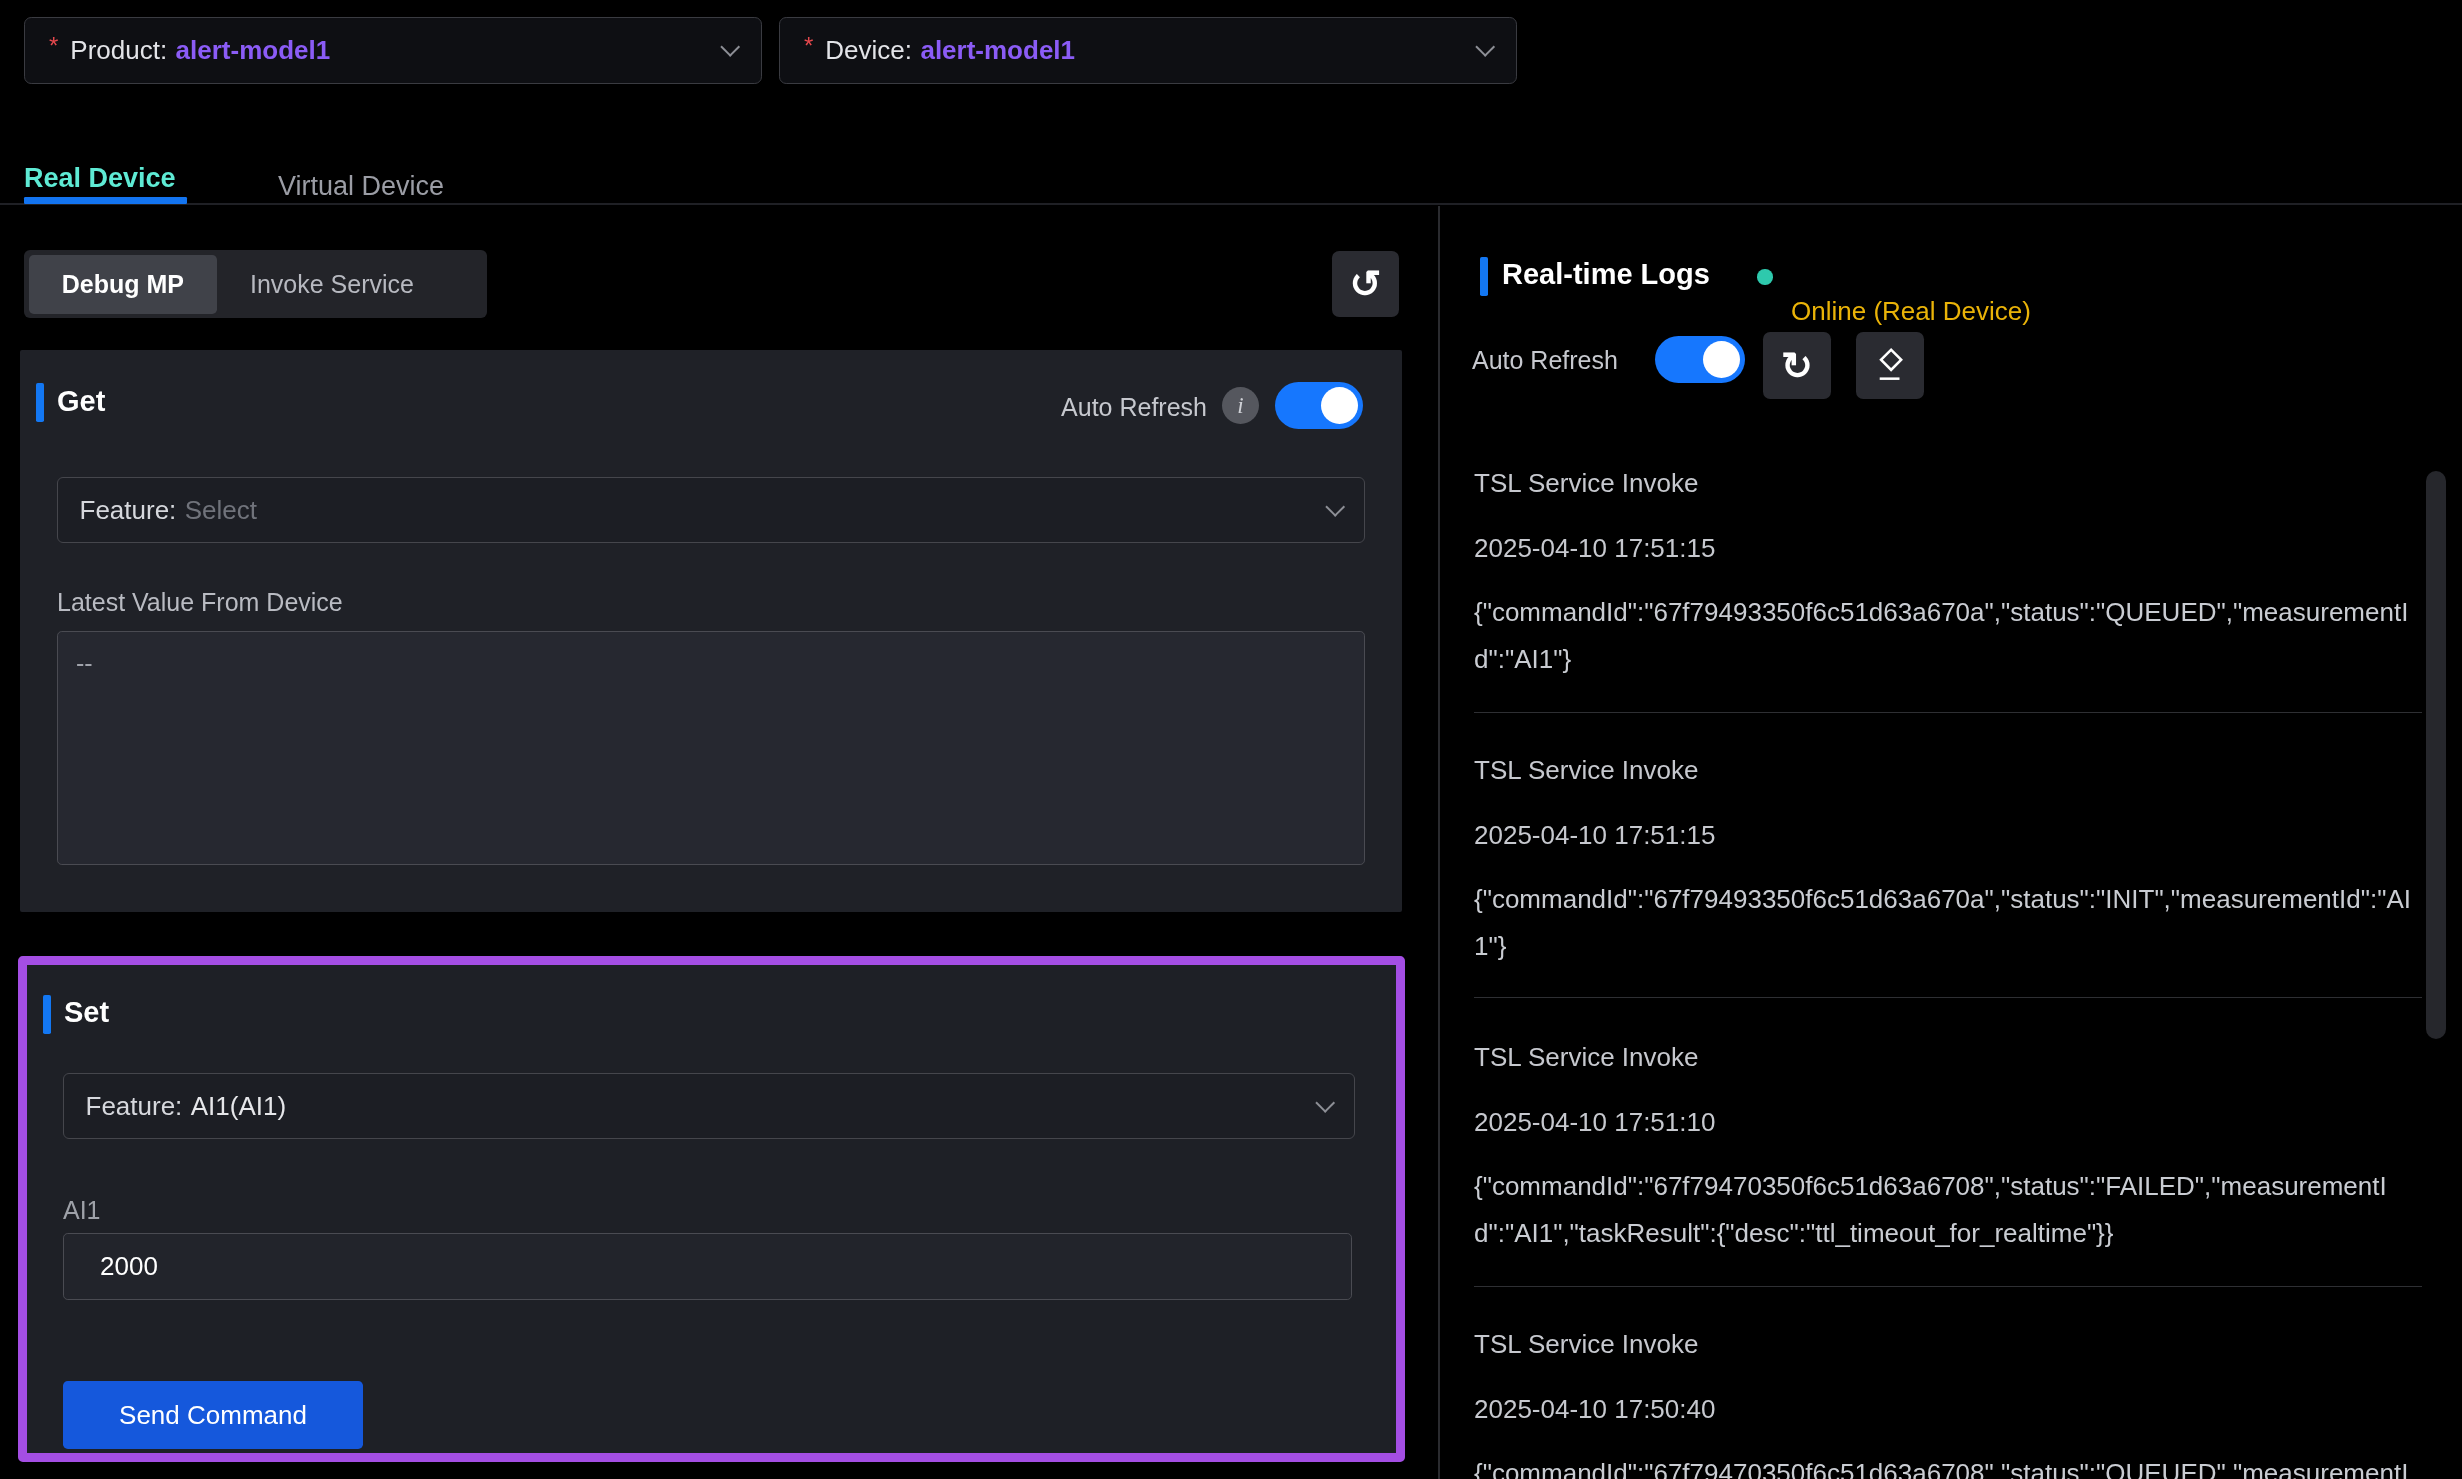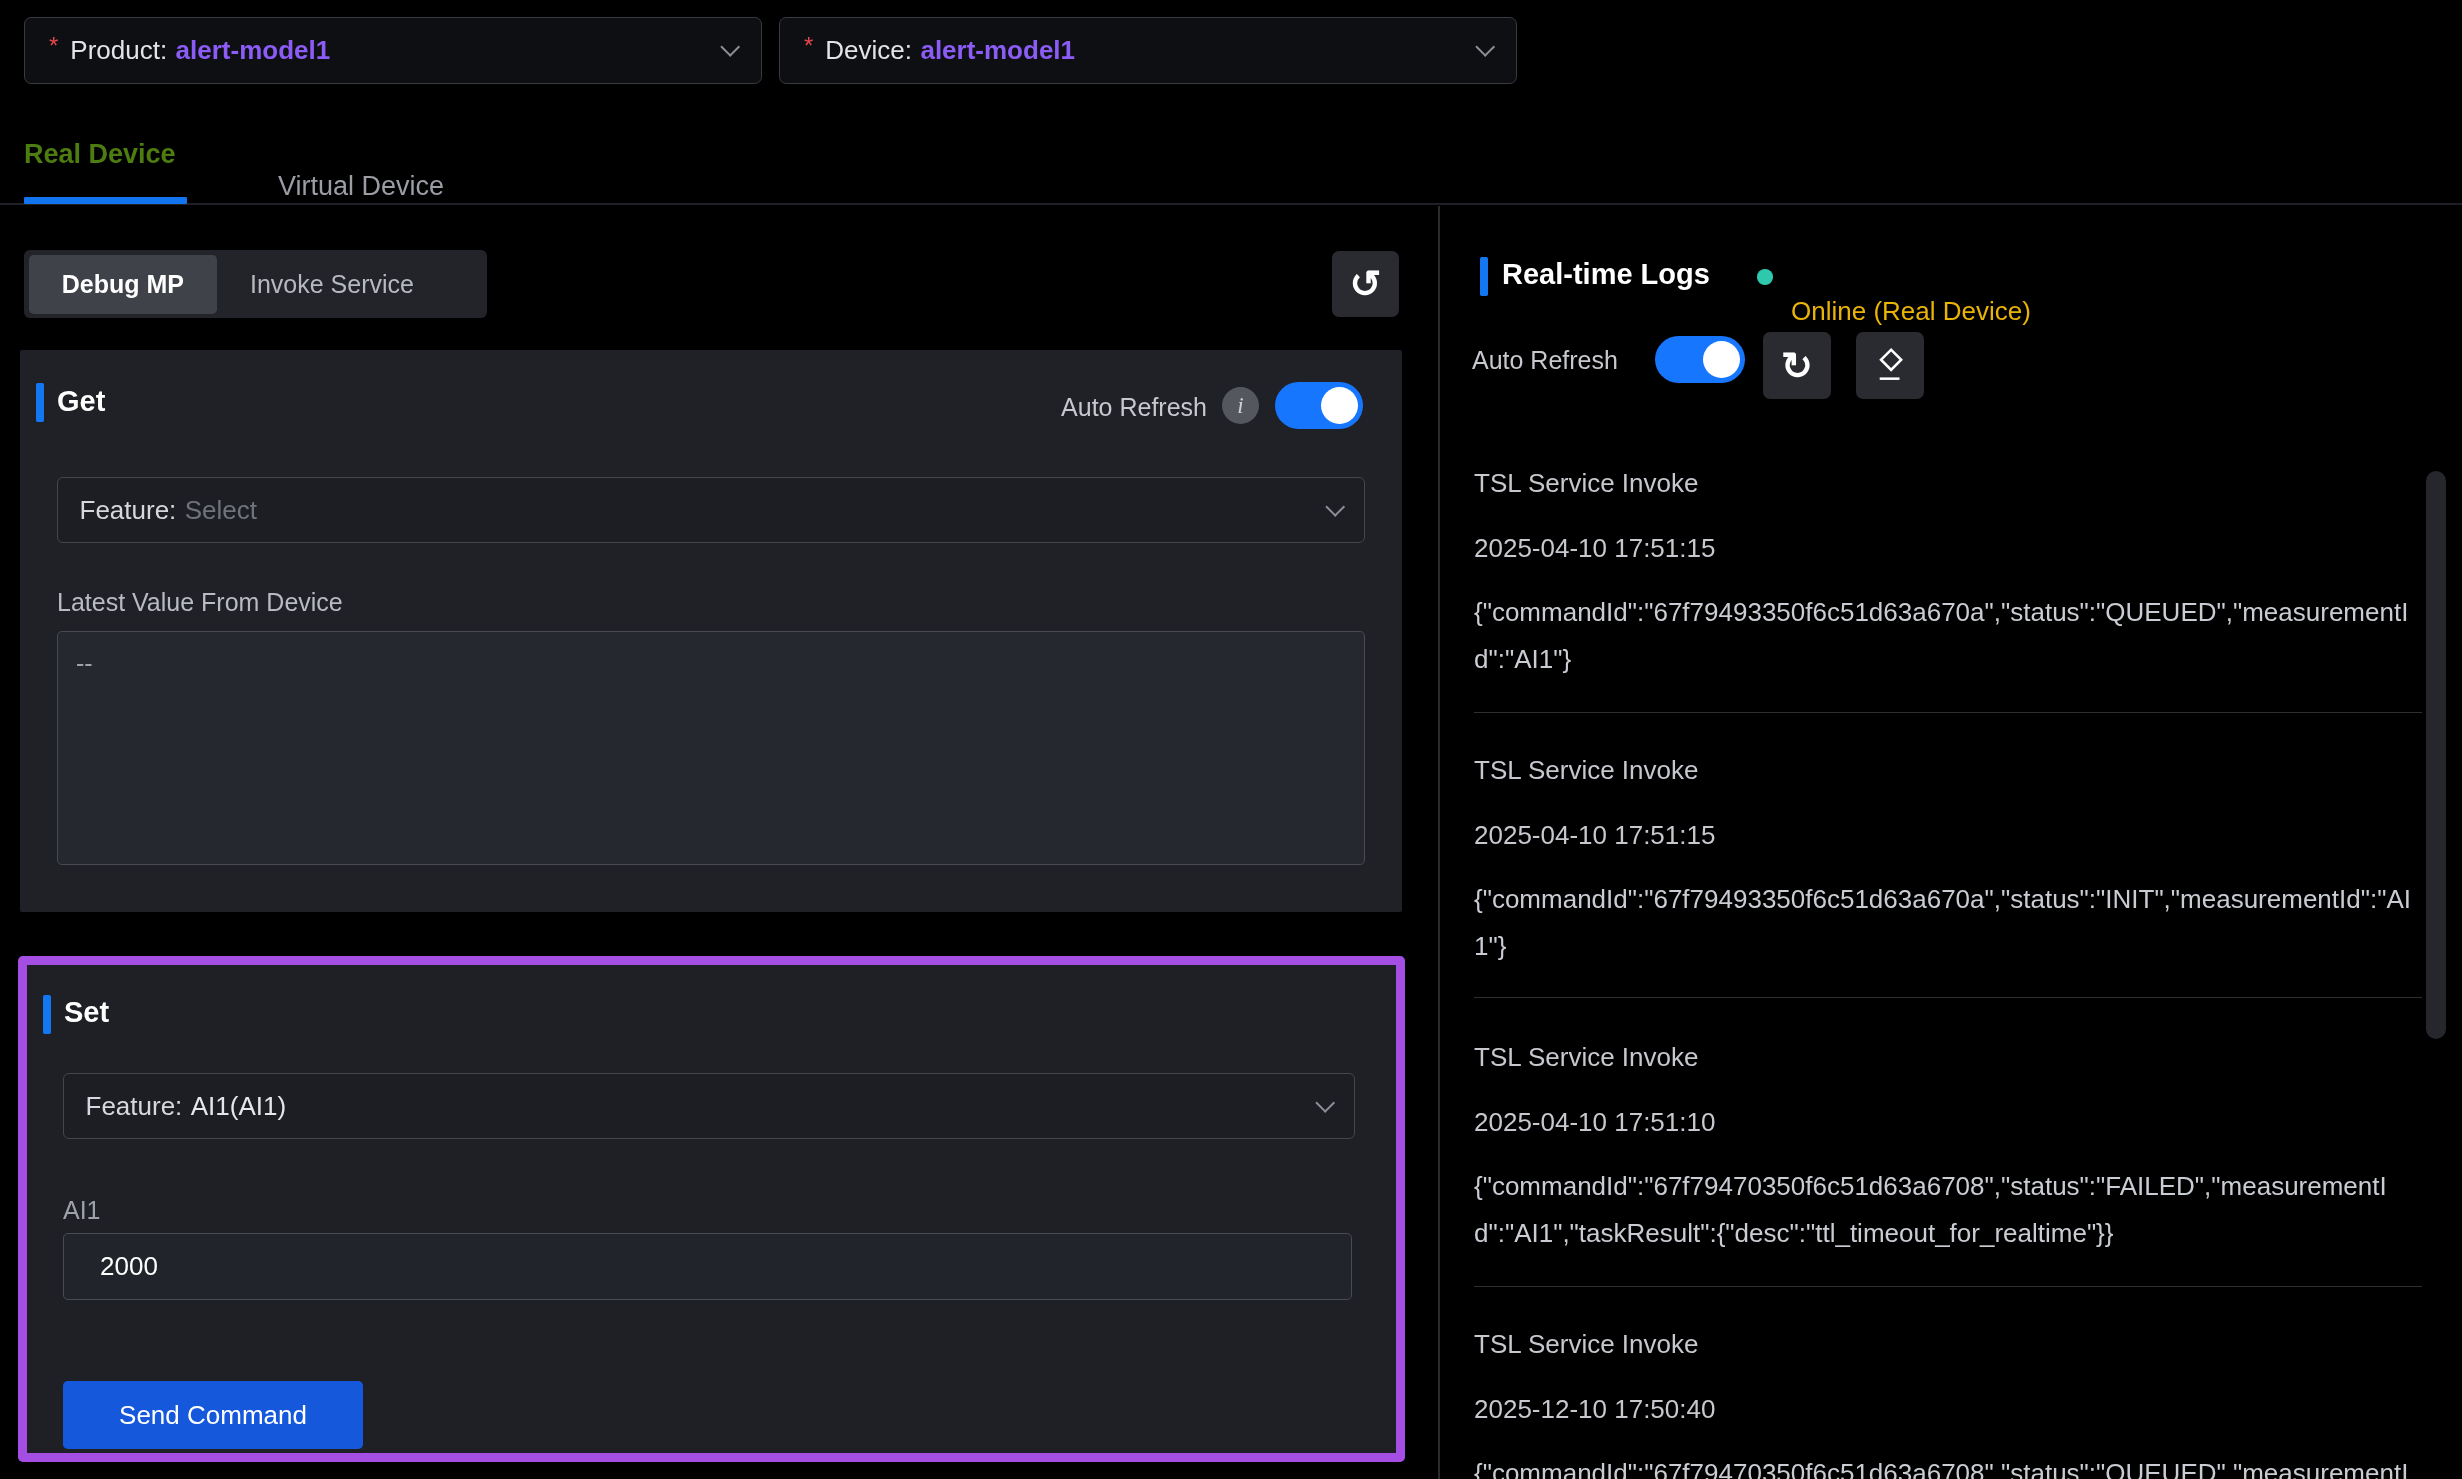--- a/index.html
+++ b/index.html
@@ -11,21 +11,21 @@
   .top-select { background:#0e0f13; border:1.8px solid #3a3b41; border-radius:7.2px;
     display:flex; align-items:center; padding:0 24px; gap:8.4px; font-size:26px; cursor:pointer; }
   .req { color:#e5484d; font-size:24px; margin-right:3.6px; transform:translateY(-3.6px); }
   .sel-label { color:#e3e4e8; }
   .sel-value { color:#8b5cf6; font-weight:700; }
   .chev { width:14.4px; height:14.4px; border-right:2.4px solid #8d8f96; border-bottom:2.4px solid #8d8f96;
     transform:rotate(45deg); margin-left:auto; margin-top:-6px; flex:0 0 auto; }
 
   
   .tab { font-size:27px; cursor:pointer; }
-  .tab.active { color:#4d7c0f; font-weight:700; }
+  .tab.active { color:#5eead4; font-weight:700;margin-top:24px; }
   .tab.inactive { color:#9b9da5; }
   .tab-track { background:#1f2025; height:1.8px; }
   .tab-ink { background:#1374f0; height:7.2px; border-radius:1.2px; }
 
   
   .seg-wrap { background:#232429; border-radius:6px; display:flex; align-items:center; padding:4.8px; }
   .seg { height:59px; display:flex; align-items:center; justify-content:center;
     font-size:25px; border-radius:4.8px; padding:0 33px; cursor:pointer; }
   .seg.active { background:#404249; color:#fff; font-weight:700; }
   .seg.plain  { color:#b7b9c0; }
@@ -172,18 +172,18 @@
   <div class="abs log-time" style="left:1474px; top:820px;">2025-04-10 17:51:15</div>
   <div class="abs log-payload" style="left:1474px; top:876px; width:951px;">{"commandId":"67f79493350f6c51d63a670a","status":"INIT","measurementId":"AI1"}</div>
   <div class="abs log-divider" style="left:1474px; top:997px; width:948px;"></div>
 
   <div class="abs log-title" style="left:1474px; top:1042px;">TSL Service Invoke</div>
   <div class="abs log-time" style="left:1474px; top:1107px;">2025-04-10 17:51:10</div>
   <div class="abs log-payload" style="left:1474px; top:1163px; width:951px;">{"commandId":"67f79470350f6c51d63a6708","status":"FAILED","measurementId":"AI1","taskResult":{"desc":"ttl_timeout_for_realtime"}}</div>
   <div class="abs log-divider" style="left:1474px; top:1286px; width:948px;"></div>
 
   <div class="abs log-title" style="left:1474px; top:1329px;">TSL Service Invoke</div>
-  <div class="abs log-time" style="left:1474px; top:1394px;">2025-12-10 17:50:40</div>
+  <div class="abs log-time" style="left:1474px; top:1394px;">2025-04-10 17:50:40</div>
   <div class="abs log-payload" style="left:1474px; top:1450px; width:951px;">{"commandId":"67f79470350f6c51d63a6708","status":"QUEUED","measurementId":"AI1"}</div>
 </div>
 
 <div class="abs scroll-thumb" style="left:2426px; top:471px; width:20.3px; height:568px;"></div>
 
 
 </body></html>

